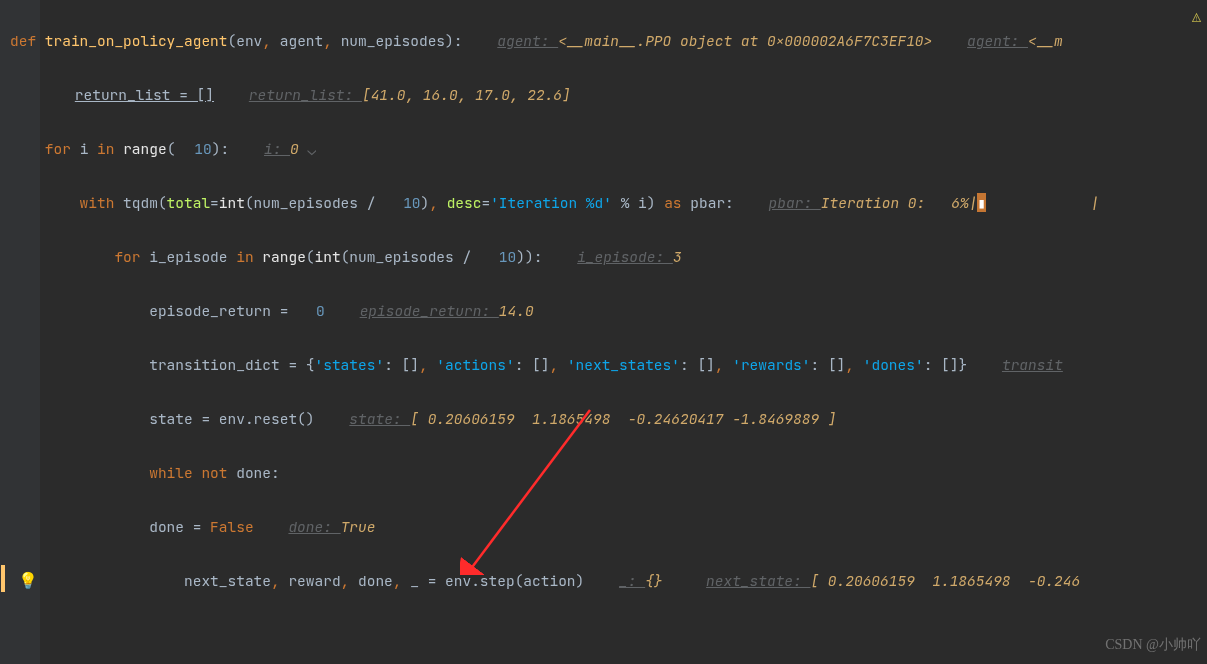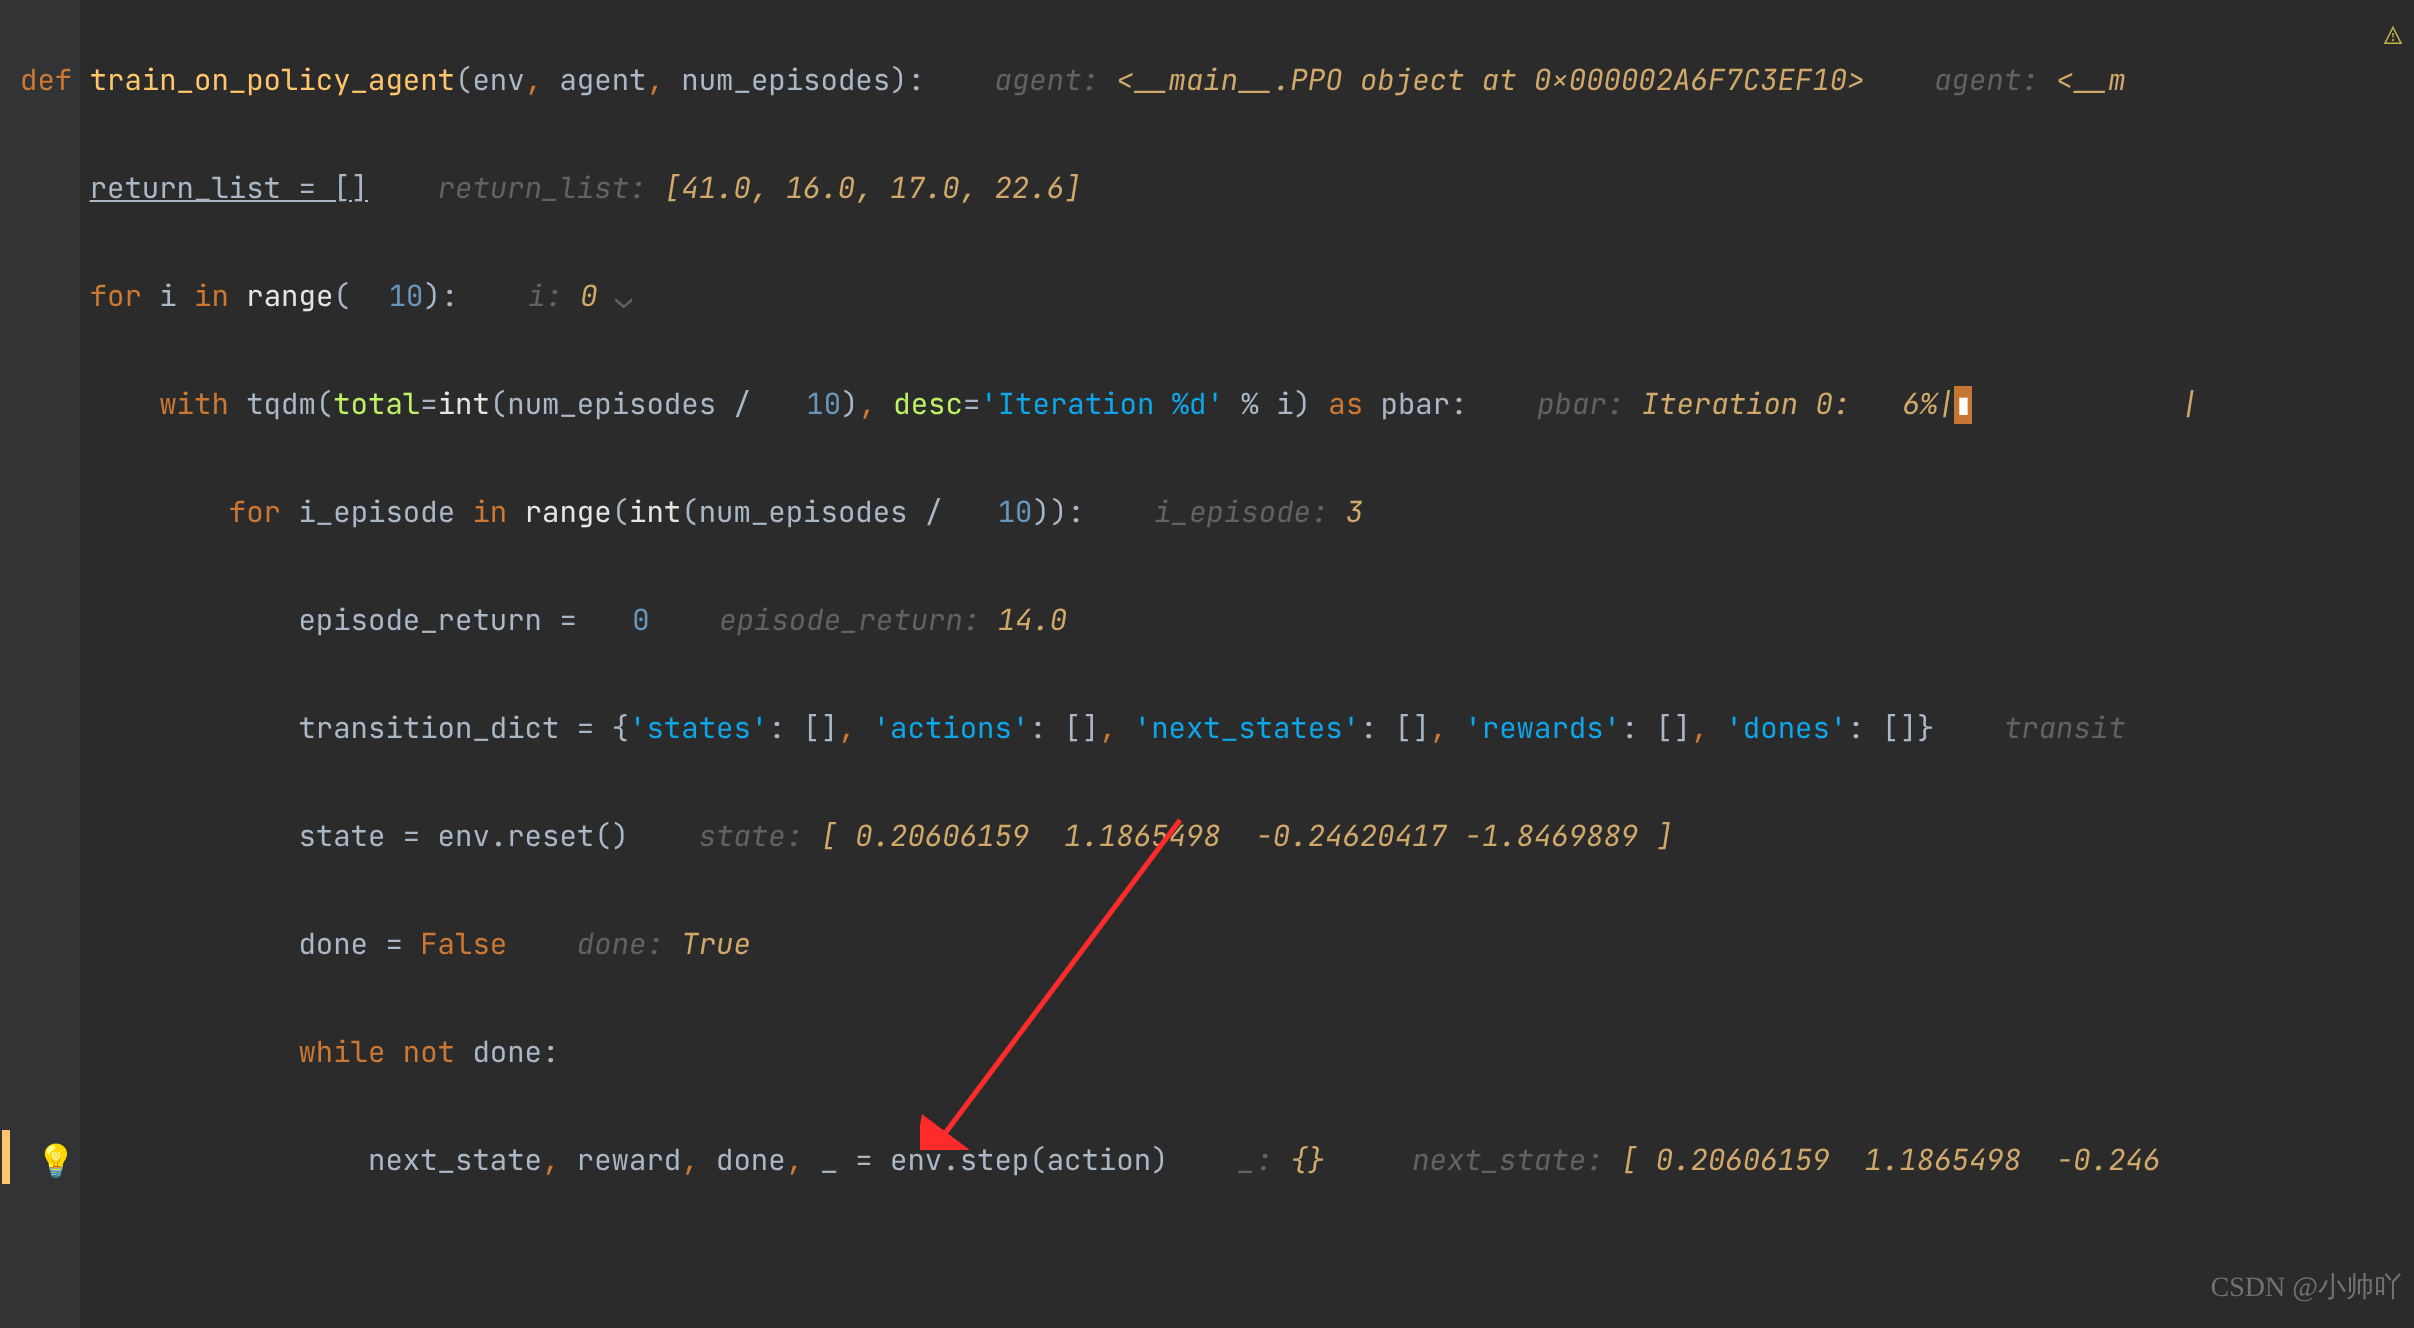--- a/index.html
+++ b/index.html
@@ -31,26 +31,26 @@
   }
   .line {
     height: 27px;
     padding-left: 0;
     position: relative;
   }
   .line span { position: relative; z-index: 1; }
   .kw { color: #cc7832; margin-top: 16px; }
   .fn { color: #ffc66d; }
   .param { color: #bef264; }
-  .hint { color: #606366; font-style: italic; }
+  .hint { color: #606366; font-style: italic; text-decoration: underline; }
   .hintval { color: #d0a96a; font-style: italic; }
   .str { color: #0ea5e9; }
   .num { color: #6897bb; margin-left: 19px; }
   .comma { color: #cc7832; }
-  .und { text-decoration: underline; }
+  .und { text-decoration: underline; margin-left: 30px; }
   .builtin { color: #e5e5e5; }
   .annot-arrow {
     position: absolute;
     top: 405px;
     left: 460px;
     width: 140px;
     height: 170px;
     z-index: 50;
     pointer-events: none;
   }
@@ -106,22 +106,22 @@
 
 <div class="editor">
 <div class="line"><span class="kw">def </span><span class="fn">train_on_policy_agent</span><span>(env</span><span class="comma">, </span><span>agent</span><span class="comma">, </span><span>num_episodes):</span><span>    </span><span class="hint">agent: </span><span class="hintval">&lt;__main__.PPO object at 0x000002A6F7C3EF10&gt;</span><span>    </span><span class="hint">agent: </span><span class="hintval">&lt;__m</span></div>
 <div class="line"><span>    </span><span class="und">return_list = []</span><span>    </span><span class="hint">return_list: </span><span class="hintval">[41.0, 16.0, 17.0, 22.6]</span></div>
 <div class="line"><span>    </span><span class="kw">for </span><span>i </span><span class="kw">in </span><span class="builtin">range</span><span>(</span><span class="num">10</span><span>):</span><span>    </span><span class="hint">i: </span><span class="hintval">0</span><span class="chev"> ⌄</span></div>
 <div class="line"><span>        </span><span class="kw">with </span><span>tqdm(</span><span class="param">total</span><span>=</span><span class="builtin">int</span><span>(num_episodes / </span><span class="num">10</span><span>)</span><span class="comma">, </span><span class="param">desc</span><span>=</span><span class="str">'Iteration %d'</span><span> % i) </span><span class="kw">as </span><span>pbar:</span><span>    </span><span class="hint">pbar: </span><span class="hintval">Iteration 0:   6%|</span><span class="hintval prog-cursor">▮</span><span class="hintval">            | </span></div>
 <div class="line"><span>            </span><span class="kw">for </span><span>i_episode </span><span class="kw">in </span><span class="builtin">range</span><span>(</span><span class="builtin">int</span><span>(num_episodes / </span><span class="num">10</span><span>)):</span><span>    </span><span class="hint">i_episode: </span><span class="hintval">3</span></div>
 <div class="line"><span>                </span><span>episode_return = </span><span class="num">0</span><span>    </span><span class="hint">episode_return: </span><span class="hintval">14.0</span></div>
 <div class="line"><span>                </span><span>transition_dict = {</span><span class="str">'states'</span><span>: []</span><span class="comma">, </span><span class="str">'actions'</span><span>: []</span><span class="comma">, </span><span class="str">'next_states'</span><span>: []</span><span class="comma">, </span><span class="str">'rewards'</span><span>: []</span><span class="comma">, </span><span class="str">'dones'</span><span>: []}</span><span>    </span><span class="hint">transit</span></div>
 <div class="line"><span>                </span><span>state = env.reset()</span><span>    </span><span class="hint">state: </span><span class="hintval">[ 0.20606159  1.1865498  -0.24620417 -1.8469889 ]</span></div>
+<div class="line"><span>                </span><span class="kw">while not </span><span>done:</span></div>
 <div class="line"><span>                </span><span>done = </span><span class="kw">False</span><span>    </span><span class="hint">done: </span><span class="hintval">True</span></div>
-<div class="line"><span>                </span><span class="kw">while not </span><span>done:</span></div>
 <div class="line"><span>                    </span><span>next_state</span><span class="comma">, </span><span>reward</span><span class="comma">, </span><span>done</span><span class="comma">, </span><span>_ = env.step(action)</span><span>    </span><span class="hint">_: </span><span class="hintval">{}</span><span>     </span><span class="hint">next_state: </span><span class="hintval">[ 0.20606159  1.1865498  -0.246</span></div>
 
 
 
 
 
 
 
 
 

